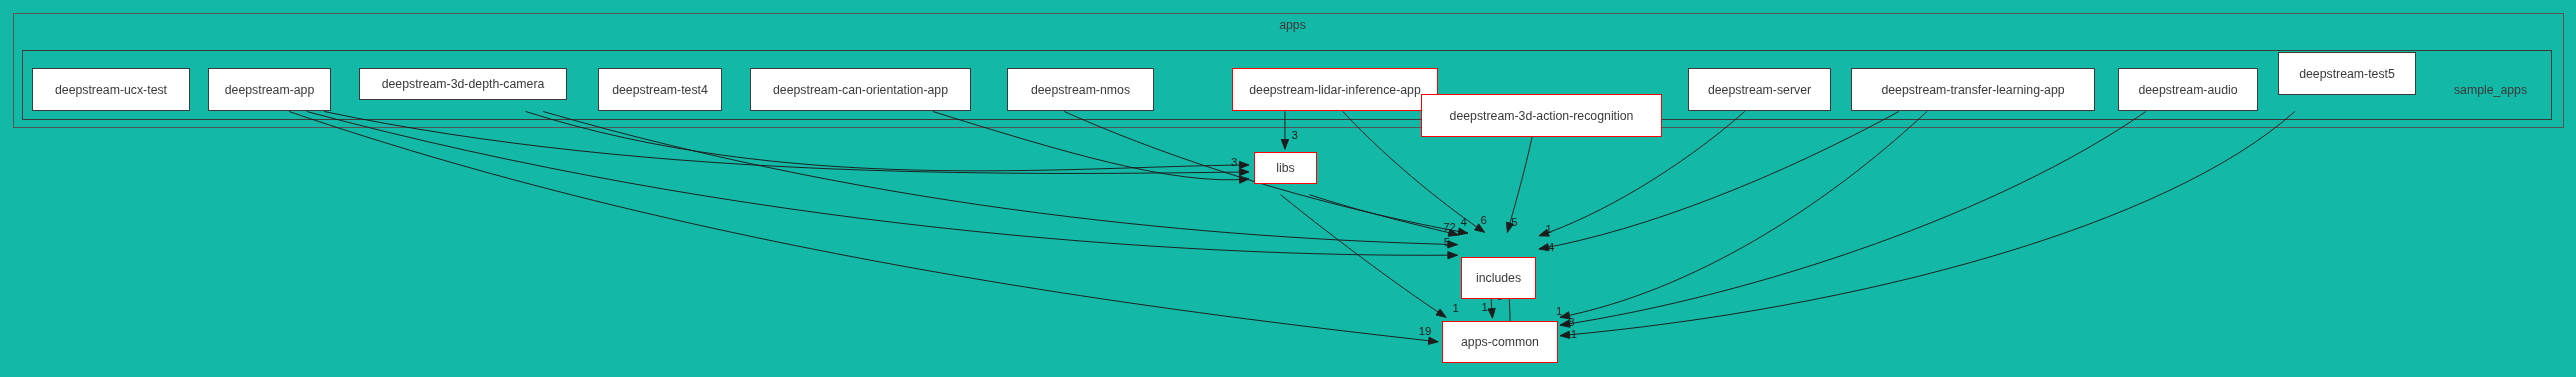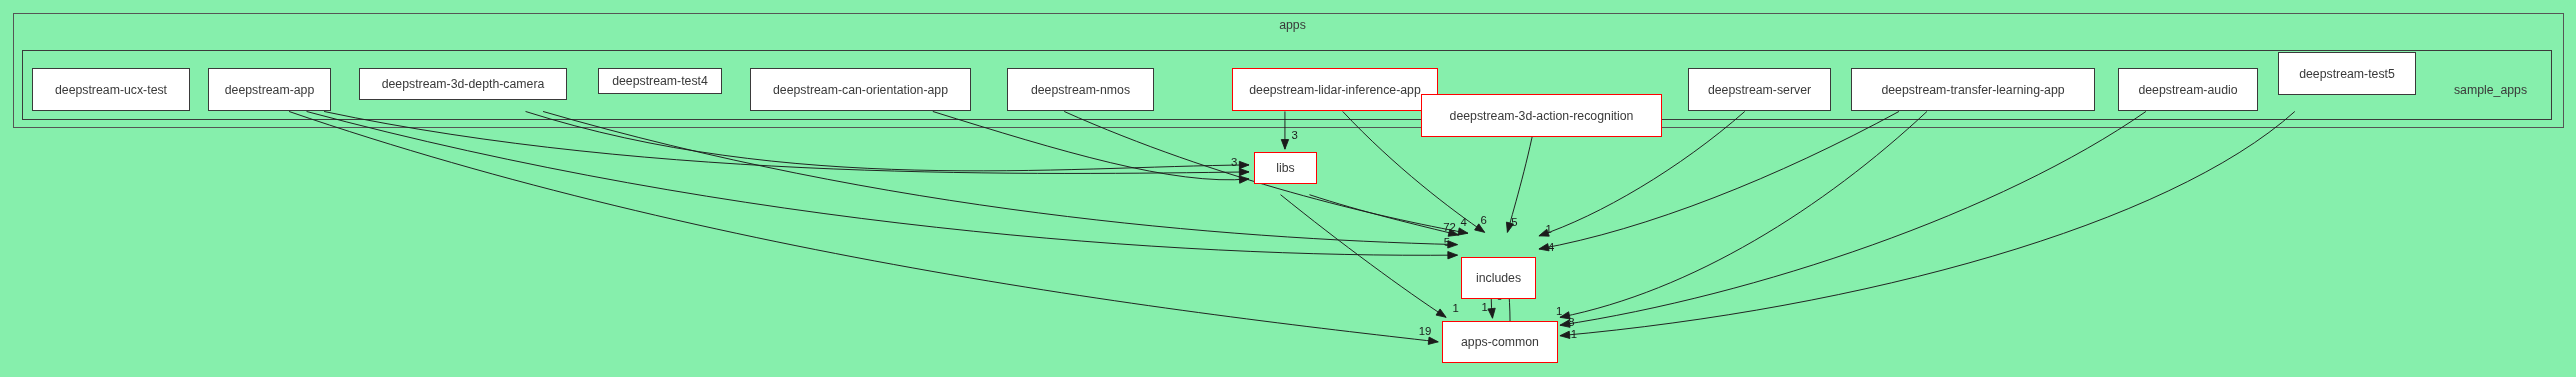--- a/index.html
+++ b/index.html
@@ -1,20 +1,20 @@
 <!DOCTYPE html>
 <html style="font-size:14px"><head>
 <meta charset="utf-8">
 <style>
   html, body { margin: 0; padding: 0; background: #ffffff; }
   #canvas {
     position: relative;
     width: 2576px;
     height: 378px;
-    background: #86efac;
+    background: #14b8a6;
     font-family: "Liberation Sans", sans-serif;
     overflow: hidden;
   }
   .cluster { position: absolute; background: transparent; box-sizing: border-box; }
   #outer-cluster { left: 13px; top: 13px; width: 2551px; height: 115px; border: 1.8px solid #555555; }
   #inner-cluster { left: 22px; top: 50px; width: 2530px; height: 70px; border: 0.9px solid #3a3a3a; }
   .cluster-label {
     position: absolute;
     font-size: 12.3px;
     color: #3a3a3a;
@@ -108,21 +108,21 @@
   <div id="nodes-layer">
       <div class="node normal" style="left: 32px; top: 68px; width: 158px; height: 43px;">
         <span>deepstream-ucx-test</span>
       </div>
       <div class="node normal" style="left: 208px; top: 68px; width: 123px; height: 43px;">
         <span>deepstream-app</span>
       </div>
       <div class="node normal" style="left: 359px; top: 68px; width: 208px; height: 32px;">
         <span>deepstream-3d-depth-camera</span>
       </div>
-      <div class="node normal" style="left: 598px; top: 68px; width: 124px; height: 26px;">
+      <div class="node normal" style="left: 598px; top: 68px; width: 124px; height: 43px;">
         <span>deepstream-test4</span>
       </div>
       <div class="node normal" style="left: 750px; top: 68px; width: 221px; height: 43px;">
         <span>deepstream-can-orientation-app</span>
       </div>
       <div class="node normal" style="left: 1007px; top: 68px; width: 147px; height: 43px;">
         <span>deepstream-nmos</span>
       </div>
       <div class="node highlighted" style="left: 1232px; top: 68px; width: 206px; height: 43px;">
         <span>deepstream-lidar-inference-app</span>

